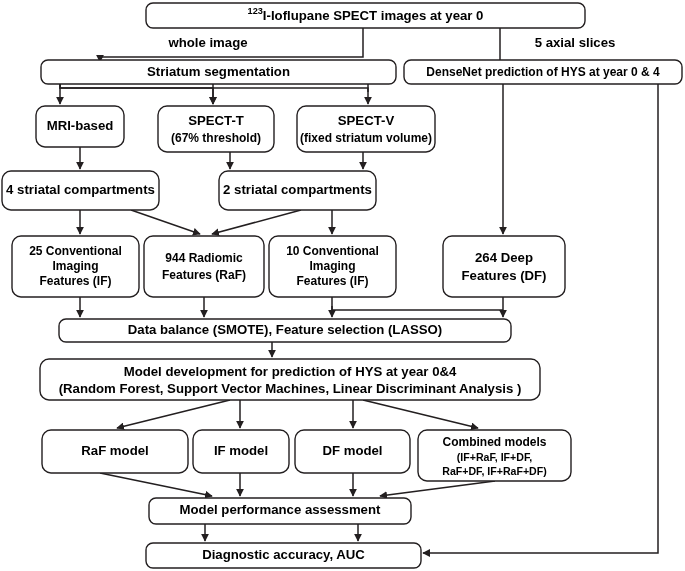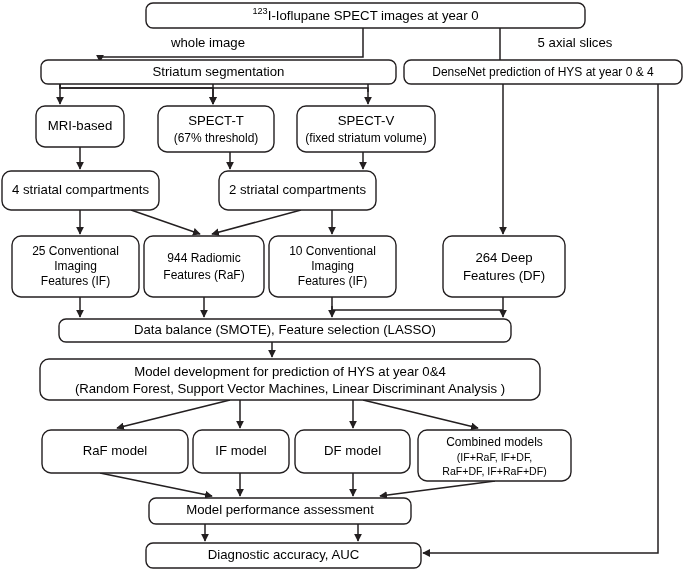--- a/index.html
+++ b/index.html
@@ -11,20 +11,21 @@
     font-family: "Liberation Sans", sans-serif;
     width: 685px;
     height: 571px;
     overflow: hidden;
   }
   #diagram-root {
     position: relative;
     width: 685px;
     height: 478px;
     background: #ffffff;
+    font-weight: bold;
   }
   svg.flow {
     position: absolute;
     top: 0;
     left: 0;
     width: 685px;
     height: 571px;
   }
   .nodebox {
     fill: #ffffff;

